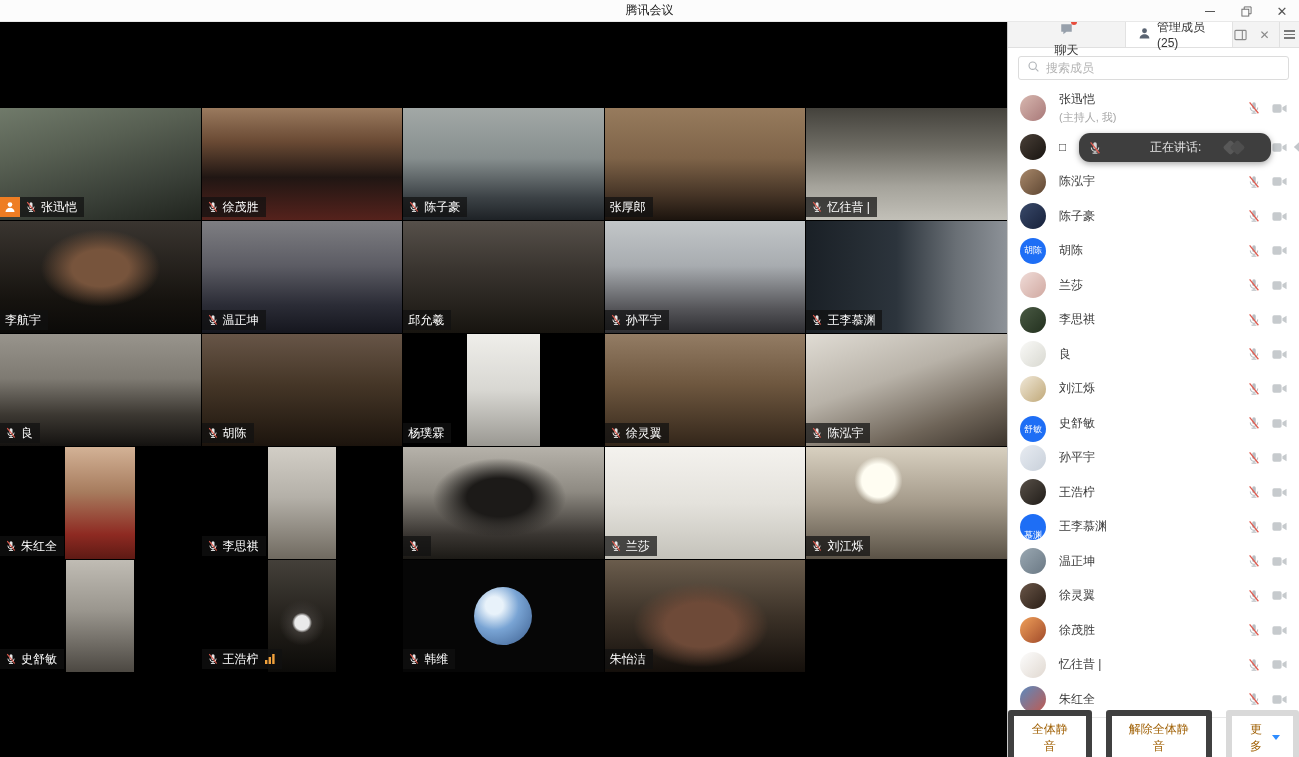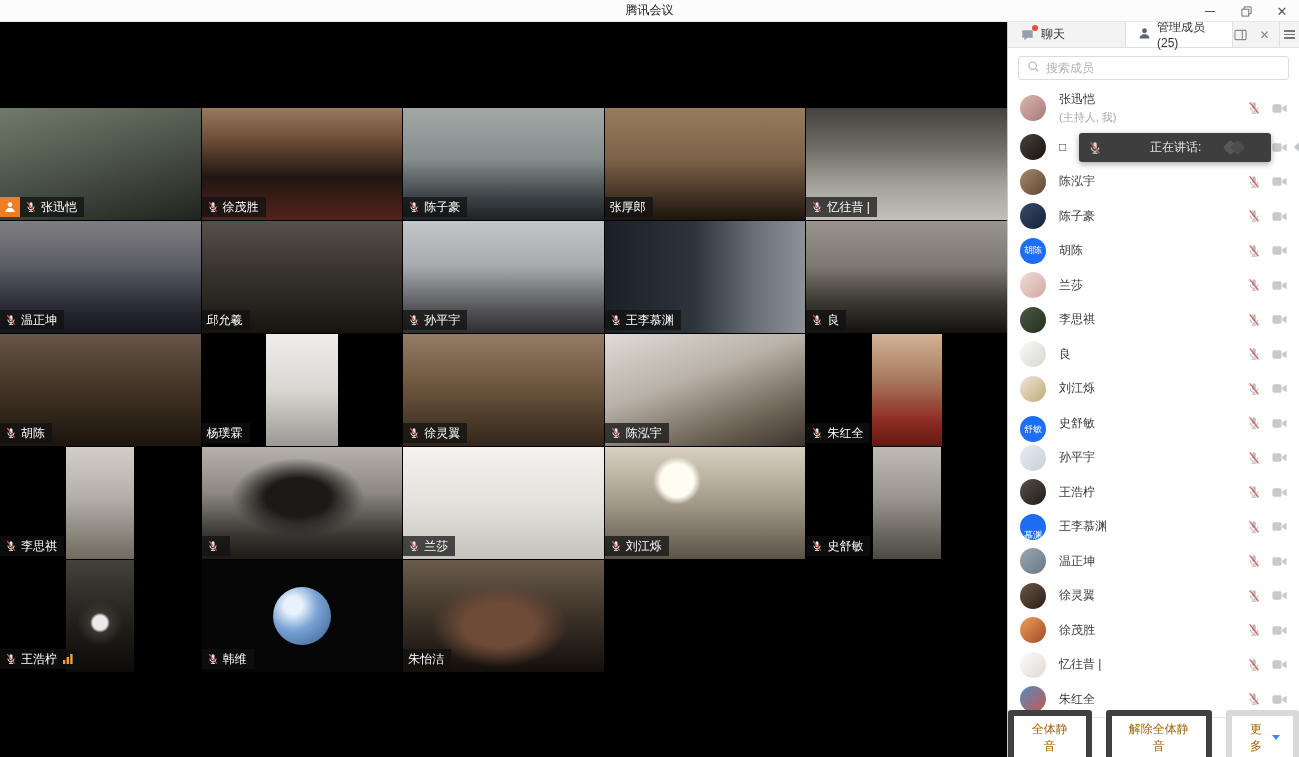--- a/index.html
+++ b/index.html
@@ -24,21 +24,21 @@
   .labelrow { position:absolute; left:0; bottom:3px; display:flex; align-items:stretch; height:20px; z-index:2; }
   .host-badge { width:20px; height:20px; background:#ee7d23; display:flex; align-items:center; justify-content:center; flex:none; }
   .chip { background:rgba(16,16,16,0.72); color:#fff; font-size:12px; display:flex; align-items:center; gap:4px; padding:0 7px 0 5px; white-space:nowrap; }
   .chip .micico { display:flex; color:#e8e8e8; }
   .chip .signal { display:flex; margin-left:2px; }
 
   
   .sidebar { position:relative; flex:1; background:#fff; border-left:1px solid #c9c9c9; overflow:hidden; }
   .tabbar { position:absolute; top:0; left:0; right:0; height:26px; display:flex; background:#f3f3f3; border-bottom:1px solid #e0e0e0; }
   .tab { display:flex; align-items:center; gap:6px; padding:0 12px; font-size:12px; color:#333; border-right:1px solid #e2e2e2; cursor:default; }
-  .tab.chat { width:130px; }
+  .tab.chat { width:130px;flex-direction:column; }
   .tab.members { width:118px; background:#fff; }
   .chaticon-wrap { position:relative; display:flex; }
   .red-dot { position:absolute; top:-3px; right:-3px; width:6px; height:6px; background:#e74c3c; border-radius:50%; }
   .tab-tools { flex:1; display:flex; align-items:center; justify-content:flex-end; gap:10px; padding-right:8px; color:#888; }
   .tool { display:flex; align-items:center; justify-content:center; width:14px; height:14px; font-size:12px; color:#888; }
   .menu-seg { width:22px; border-left:1px solid #e0e0e0; display:flex; align-items:center; justify-content:center; }
   .menu-ico { display:block; width:11px; }
   .menu-ico i { display:block; height:1.5px; background:#777; margin:2px 0; }
 
   .searchbox { position:absolute; top:34px; left:10px; right:10px; height:24px; border:1px solid #dcdcdc; border-radius:3px; display:flex; align-items:center; padding:0 8px; gap:6px; background:#fff; }
@@ -51,21 +51,21 @@
   .avatar { width:26px; height:26px; border-radius:50%; flex:none; margin-right:13px; display:flex; align-items:center; justify-content:center; overflow:hidden; }
   .avatxt { color:#fff; font-size:9px; line-height:1; }
   .mtext { display:flex; flex-direction:column; justify-content:center; min-width:0; }
   .mname { font-size:12px; color:#3a3a3a; white-space:nowrap; }
   .msub { font-size:11px; color:#a6a6a6; margin-top:2px; }
   .mico { margin-left:auto; display:flex; align-items:center; gap:11px; }
   .ico-mic { color:#b9bdc2; display:flex; }
   .ico-cam { color:#c6cacd; display:flex; }
 
   
-  .toast { position:absolute; top:111px; left:71px; width:192px; height:29px; background:#3e3e3e; border-radius:3px; box-shadow:0 2px 6px rgba(0,0,0,0.35); display:flex; align-items:center; padding:0 9px; gap:24px; z-index:6; }
+  .toast { position:absolute; top:111px; left:71px; width:192px; height:29px; background:#3e3e3e; border-radius:11px; box-shadow:0 2px 6px rgba(0,0,0,0.35); display:flex; align-items:center; padding:0 9px; gap:24px; z-index:6; }
   .toast .tmic { display:flex; color:#d6d6d6; }
   .toast .tdiv { width:1px; height:16px; background:#5a5a5a; }
   .toast .ttext { font-size:12px; color:#e6e6e6; white-space:nowrap; }
   .toast .blur { display:flex; margin-left:auto; margin-right:2px; }
   .toast .dm { width:11px; height:11px; background:#585858; transform:rotate(45deg); border-radius:2px; }
   .toast .dm + .dm { margin-left:-4px; background:#4e4e4e; }
   .toast .treply { display:flex; }
 
   
   .mfooter { position:absolute; left:0; right:0; bottom:0; height:40px; border-top:1px solid #e8e8e8; background:#fff; display:flex; align-items:center; justify-content:center; gap:14px; }
@@ -194,20 +194,32 @@
                     <line x1="5.2" y1="13.9" x2="10.8" y2="13.9" stroke="currentColor" stroke-width="1.3"></line>
                     <line x1="3" y1="1.5" x2="13" y2="14" stroke="#e05a4e" stroke-width="1.5"></line>
                   </svg>
                 </span>
                 <span class="tname">忆往昔 |</span>
 
               </span>
             </div>
           </div>
 
+          <div class="tile">
+            <div class="vid" style="background: radial-gradient(at 50% 42%, rgb(119, 84, 60) 0px, rgb(119, 84, 60) 20%, rgba(0, 0, 0, 0) 42%), linear-gradient(rgb(58, 53, 48) 0%, rgb(22, 19, 15) 70%, rgb(11, 10, 8) 100%); width: 100%;"></div>
+
+            <div class="labelrow">
+
+              <span class="chip">
+
+                <span class="tname">李航宇</span>
+
+              </span>
+            </div>
+          </div>
 
           <div class="tile">
             <div class="vid" style="background: linear-gradient(rgb(126, 126, 130) 0%, rgb(92, 92, 100) 40%, rgb(43, 44, 54) 75%, rgb(21, 22, 30) 100%); width: 100%;"></div>
 
             <div class="labelrow">
 
               <span class="chip">
                 <span class="micico">
                   <svg width="12" height="12" viewBox="0 0 16 16">
                     <rect x="6" y="1.5" width="4" height="8" rx="2" fill="currentColor"></rect>

